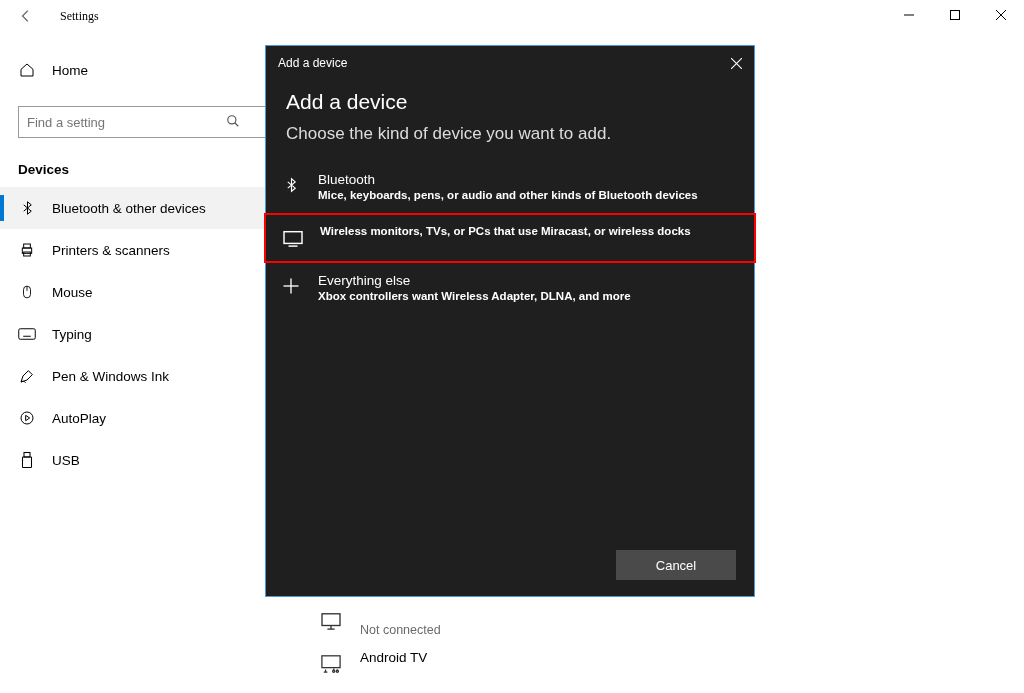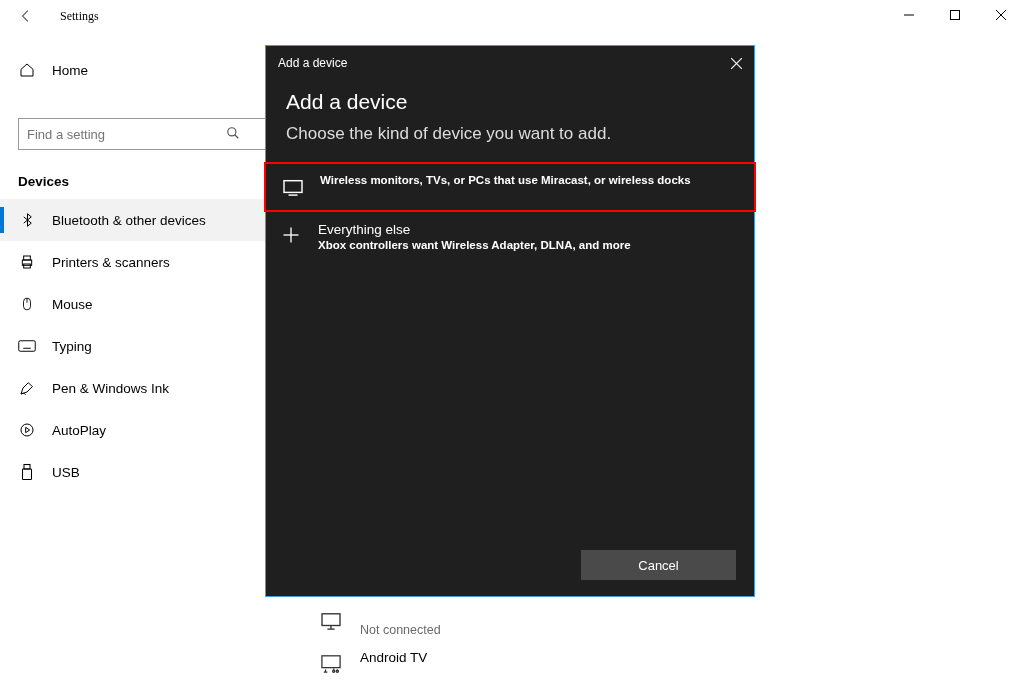--- a/index.html
+++ b/index.html
@@ -65,21 +65,21 @@
   }
   .home-row {
     display: flex;
     align-items: center;
     height: 40px;
     padding-left: 18px;
     gap: 16px;
   }
   .home-row .icn { width:18px; display:flex; justify-content:center; }
   .search-wrap {
-    margin: 28px 18px 0 18px;
+    margin: 16px 18px 0 18px;
     position: relative;
   }
   .search-wrap input {
     width: 248px;
     height: 32px;
     border: 1px solid #999;
     padding: 0 30px 0 8px;
     font-size: 13px;
     color: #666;
     background:#fff;
@@ -178,21 +178,21 @@
   .option.highlight {
     border:2px solid #ff0000;
     margin-left:-2px;
     margin-right:-2px;
     padding-left:16px;
   }
   .dlg-cancel {
     position:absolute;
     bottom:16px;
     right:18px;
-    width:155px;
+    width:120px;
     height:30px;
     background:#4a4a4a;
     color:#fff;
     border:none;
     font-size:13px;
   }
   svg { display:block; }
 </style>
 </head>
 <body>
@@ -351,20 +351,31 @@
     <span>
       <svg width="11" height="11" viewBox="0 0 10 10">
           <line x1="0" y1="0" x2="10" y2="10" stroke="#fff" stroke-width="1"></line>
           <line x1="10" y1="0" x2="0" y2="10" stroke="#fff" stroke-width="1"></line>
         </svg>
     </span>
   </div>
   <div class="dlg-title-big">Add a device</div>
   <div class="dlg-sub">Choose the kind of device you want to add.</div>
 
+  <div class="option">
+    <span class="oic">
+      <svg width="15" height="22" viewBox="0 0 24 24" fill="none" stroke="#fff" stroke-width="1.8">
+          <path d="M6 7 L18 17 L12 22 V2 L18 7 L6 17"></path>
+        </svg>
+    </span>
+    <div class="otxt">
+      <div class="ot">Bluetooth</div>
+      <div class="od">Mice, keyboards, pens, or audio and other kinds of Bluetooth devices</div>
+    </div>
+  </div>
 
   <div class="option highlight">
     <span class="oic">
       <svg width="22" height="18" viewBox="0 0 24 20" fill="none" stroke="#fff" stroke-width="1.6">
           <rect x="2" y="3" width="20" height="13"></rect>
           <line x1="7" y1="19" x2="17" y2="19"></line>
         </svg>
     </span>
     <div class="otxt">
       <div class="od">Wireless monitors, TVs, or PCs that use Miracast, or wireless docks</div>

